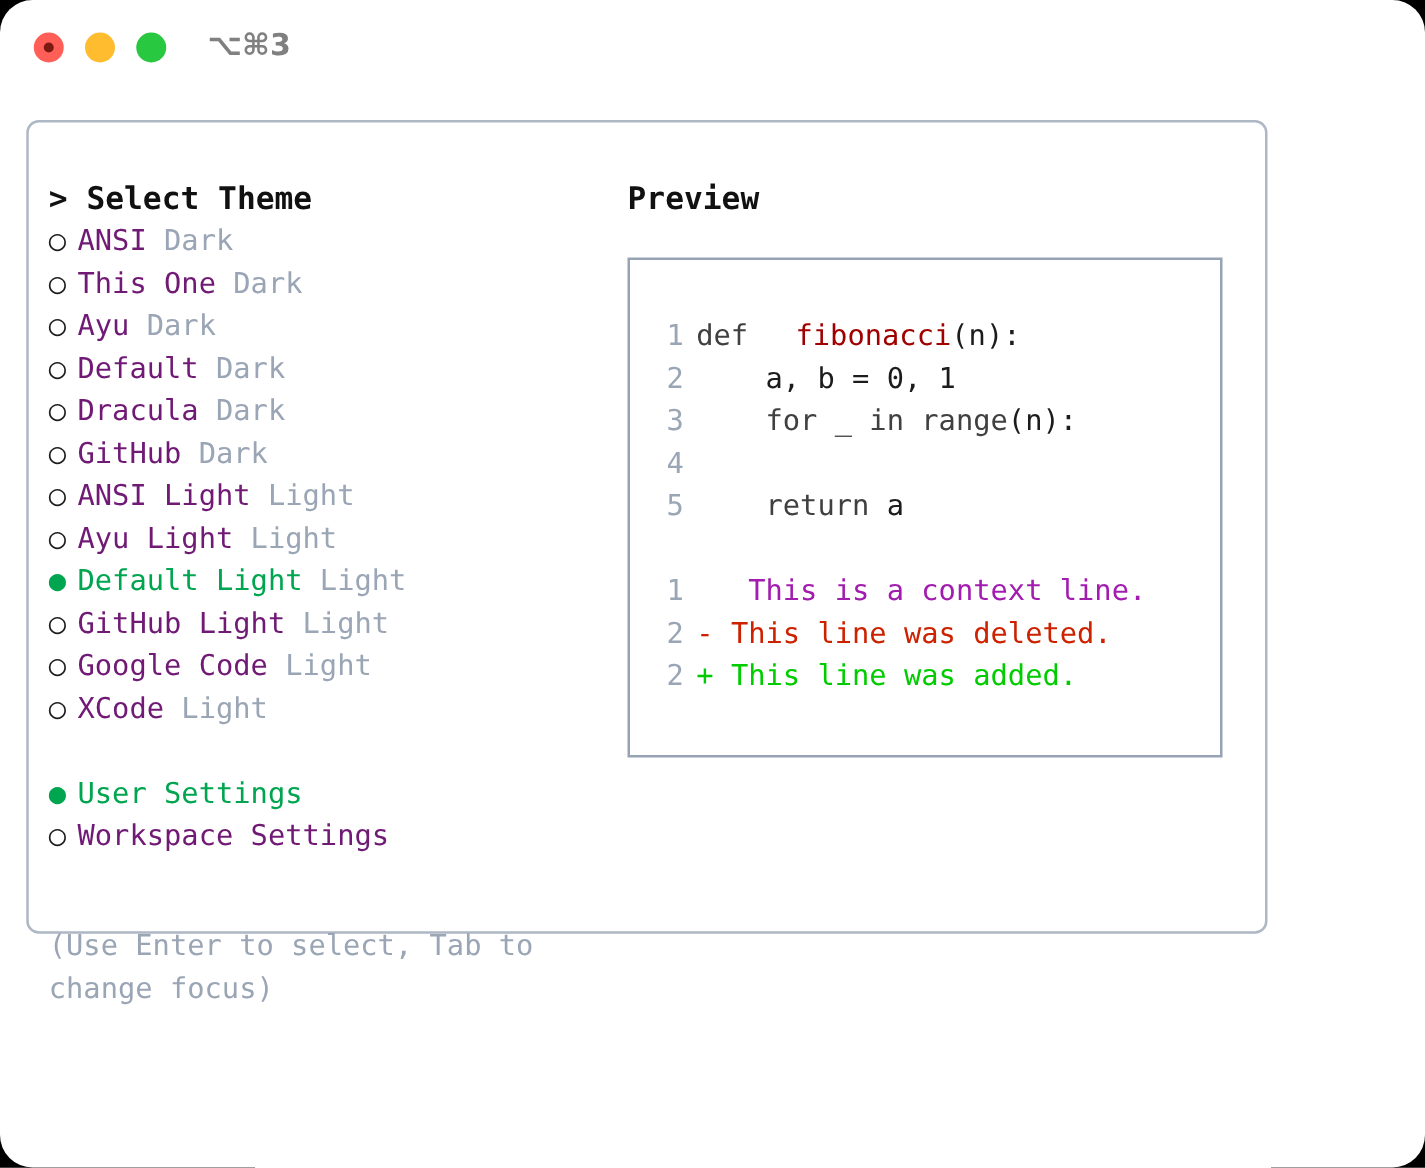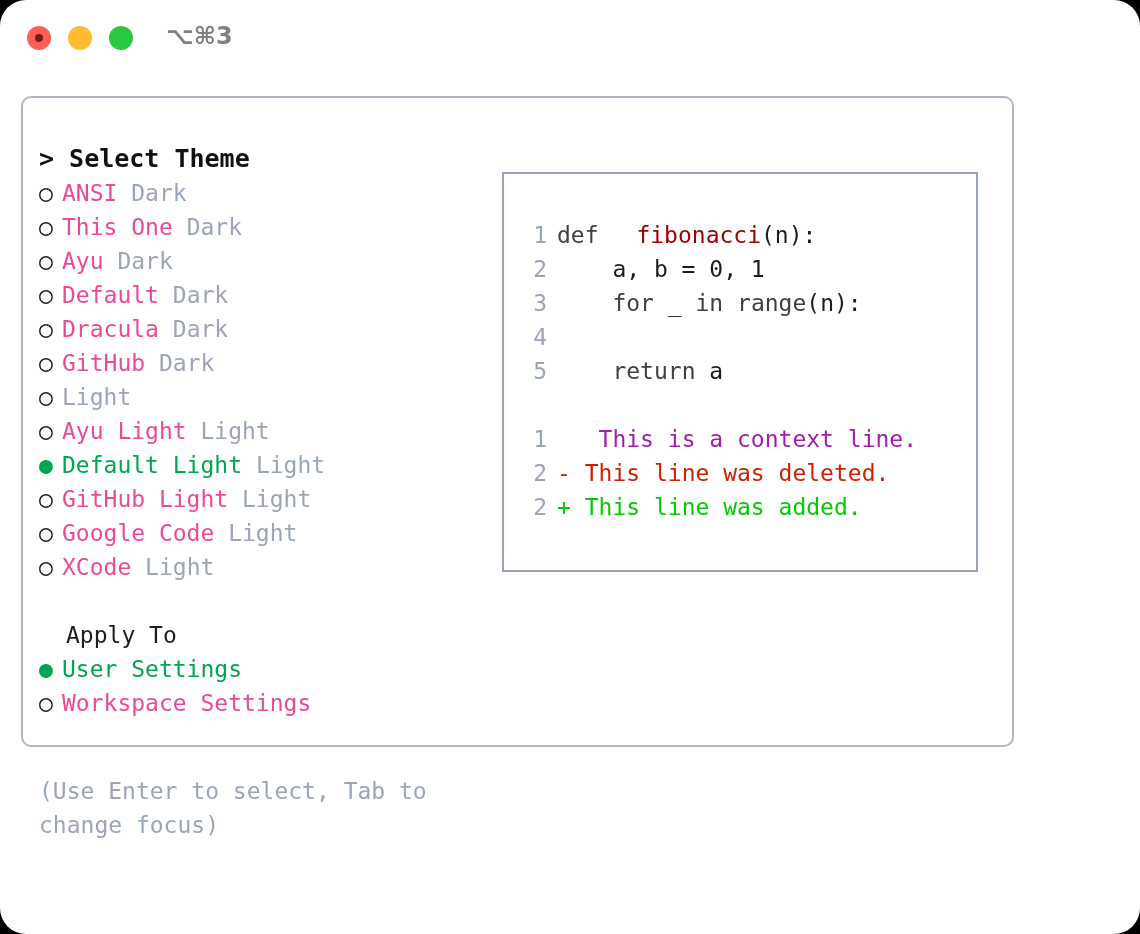--- a/index.html
+++ b/index.html
@@ -110,21 +110,21 @@
   .bullet {
     display: inline-block;
     width: 23px;
     flex: 0 0 23px;
     text-align: left;
     font-size: 23px;
     line-height: 34px;
   }
   .bullet-off { color: #1c1c1c; }
   .bullet-on  { color: #00a550; }
-  .row-name { color: #ec4899; }
+  .row-name { color: #701a75; }
   .row-name-sel { color: #00a550; }
   .row-tag {
     color: #9aa5b5;
     margin-left: 0;
   }
 
   .applyto {
     margin-top: 34px;
   }
   .applyto-title {
@@ -212,40 +212,40 @@
 
       <div class="section-title">&gt; Select Theme</div>
 
       <ul class="theme-list">
           <li class="row"><span class="bullet bullet-off">○</span><span class="row-name">ANSI </span><span class="row-tag">Dark</span></li>
           <li class="row"><span class="bullet bullet-off">○</span><span class="row-name">This One </span><span class="row-tag">Dark</span></li>
           <li class="row"><span class="bullet bullet-off">○</span><span class="row-name">Ayu </span><span class="row-tag">Dark</span></li>
           <li class="row"><span class="bullet bullet-off">○</span><span class="row-name">Default </span><span class="row-tag">Dark</span></li>
           <li class="row"><span class="bullet bullet-off">○</span><span class="row-name">Dracula </span><span class="row-tag">Dark</span></li>
           <li class="row"><span class="bullet bullet-off">○</span><span class="row-name">GitHub </span><span class="row-tag">Dark</span></li>
-          <li class="row"><span class="bullet bullet-off">○</span><span class="row-tag">Light</span></li>
+          <li class="row"><span class="bullet bullet-off">○</span><span class="row-name">ANSI Light </span><span class="row-tag">Light</span></li>
           <li class="row"><span class="bullet bullet-off">○</span><span class="row-name">Ayu Light </span><span class="row-tag">Light</span></li>
           <li class="row"><span class="bullet bullet-on">●</span><span class="row-name-sel">Default Light </span><span class="row-tag">Light</span></li>
           <li class="row"><span class="bullet bullet-off">○</span><span class="row-name">GitHub Light </span><span class="row-tag">Light</span></li>
           <li class="row"><span class="bullet bullet-off">○</span><span class="row-name">Google Code </span><span class="row-tag">Light</span></li>
           <li class="row"><span class="bullet bullet-off">○</span><span class="row-name">XCode </span><span class="row-tag">Light</span></li>
         </ul>
 
       <div class="applyto">
-        <div class="applyto-title">Apply To</div>
         <ul class="theme-list">
             <li class="row"><span class="bullet bullet-on">●</span><span class="row-name-sel">User Settings</span></li>
             <li class="row"><span class="bullet bullet-off">○</span><span class="row-name">Workspace Settings</span></li>
           </ul>
       </div>
 
       <div class="hint">(Use Enter to select, Tab to change focus)</div>
     </div>
 
     <div class="right-col">
+      <div class="preview-title">Preview</div>
 
       <div class="preview-box">
         <div>
             <div class="code-line"><span class="ln">1</span><span class="tok-kw">def </span><span class="tok-fn">fibonacci</span><span class="tok-pl">(n):</span></div>
             <div class="code-line"><span class="ln">2</span><span class="tok-pl">    a, b = 0, 1</span></div>
             <div class="code-line"><span class="ln">3</span><span class="tok-pl">    </span><span class="tok-kw">for</span><span class="tok-pl"> _ </span><span class="tok-kw">in</span><span class="tok-pl"> </span><span class="tok-kw">range</span><span class="tok-pl">(n):</span></div>
             <div class="code-line"><span class="ln">4</span></div>
             <div class="code-line"><span class="ln">5</span><span class="tok-pl">    </span><span class="tok-kw">return</span><span class="tok-pl"> a</span></div>
           </div>
         <div class="code-spacer"></div>

